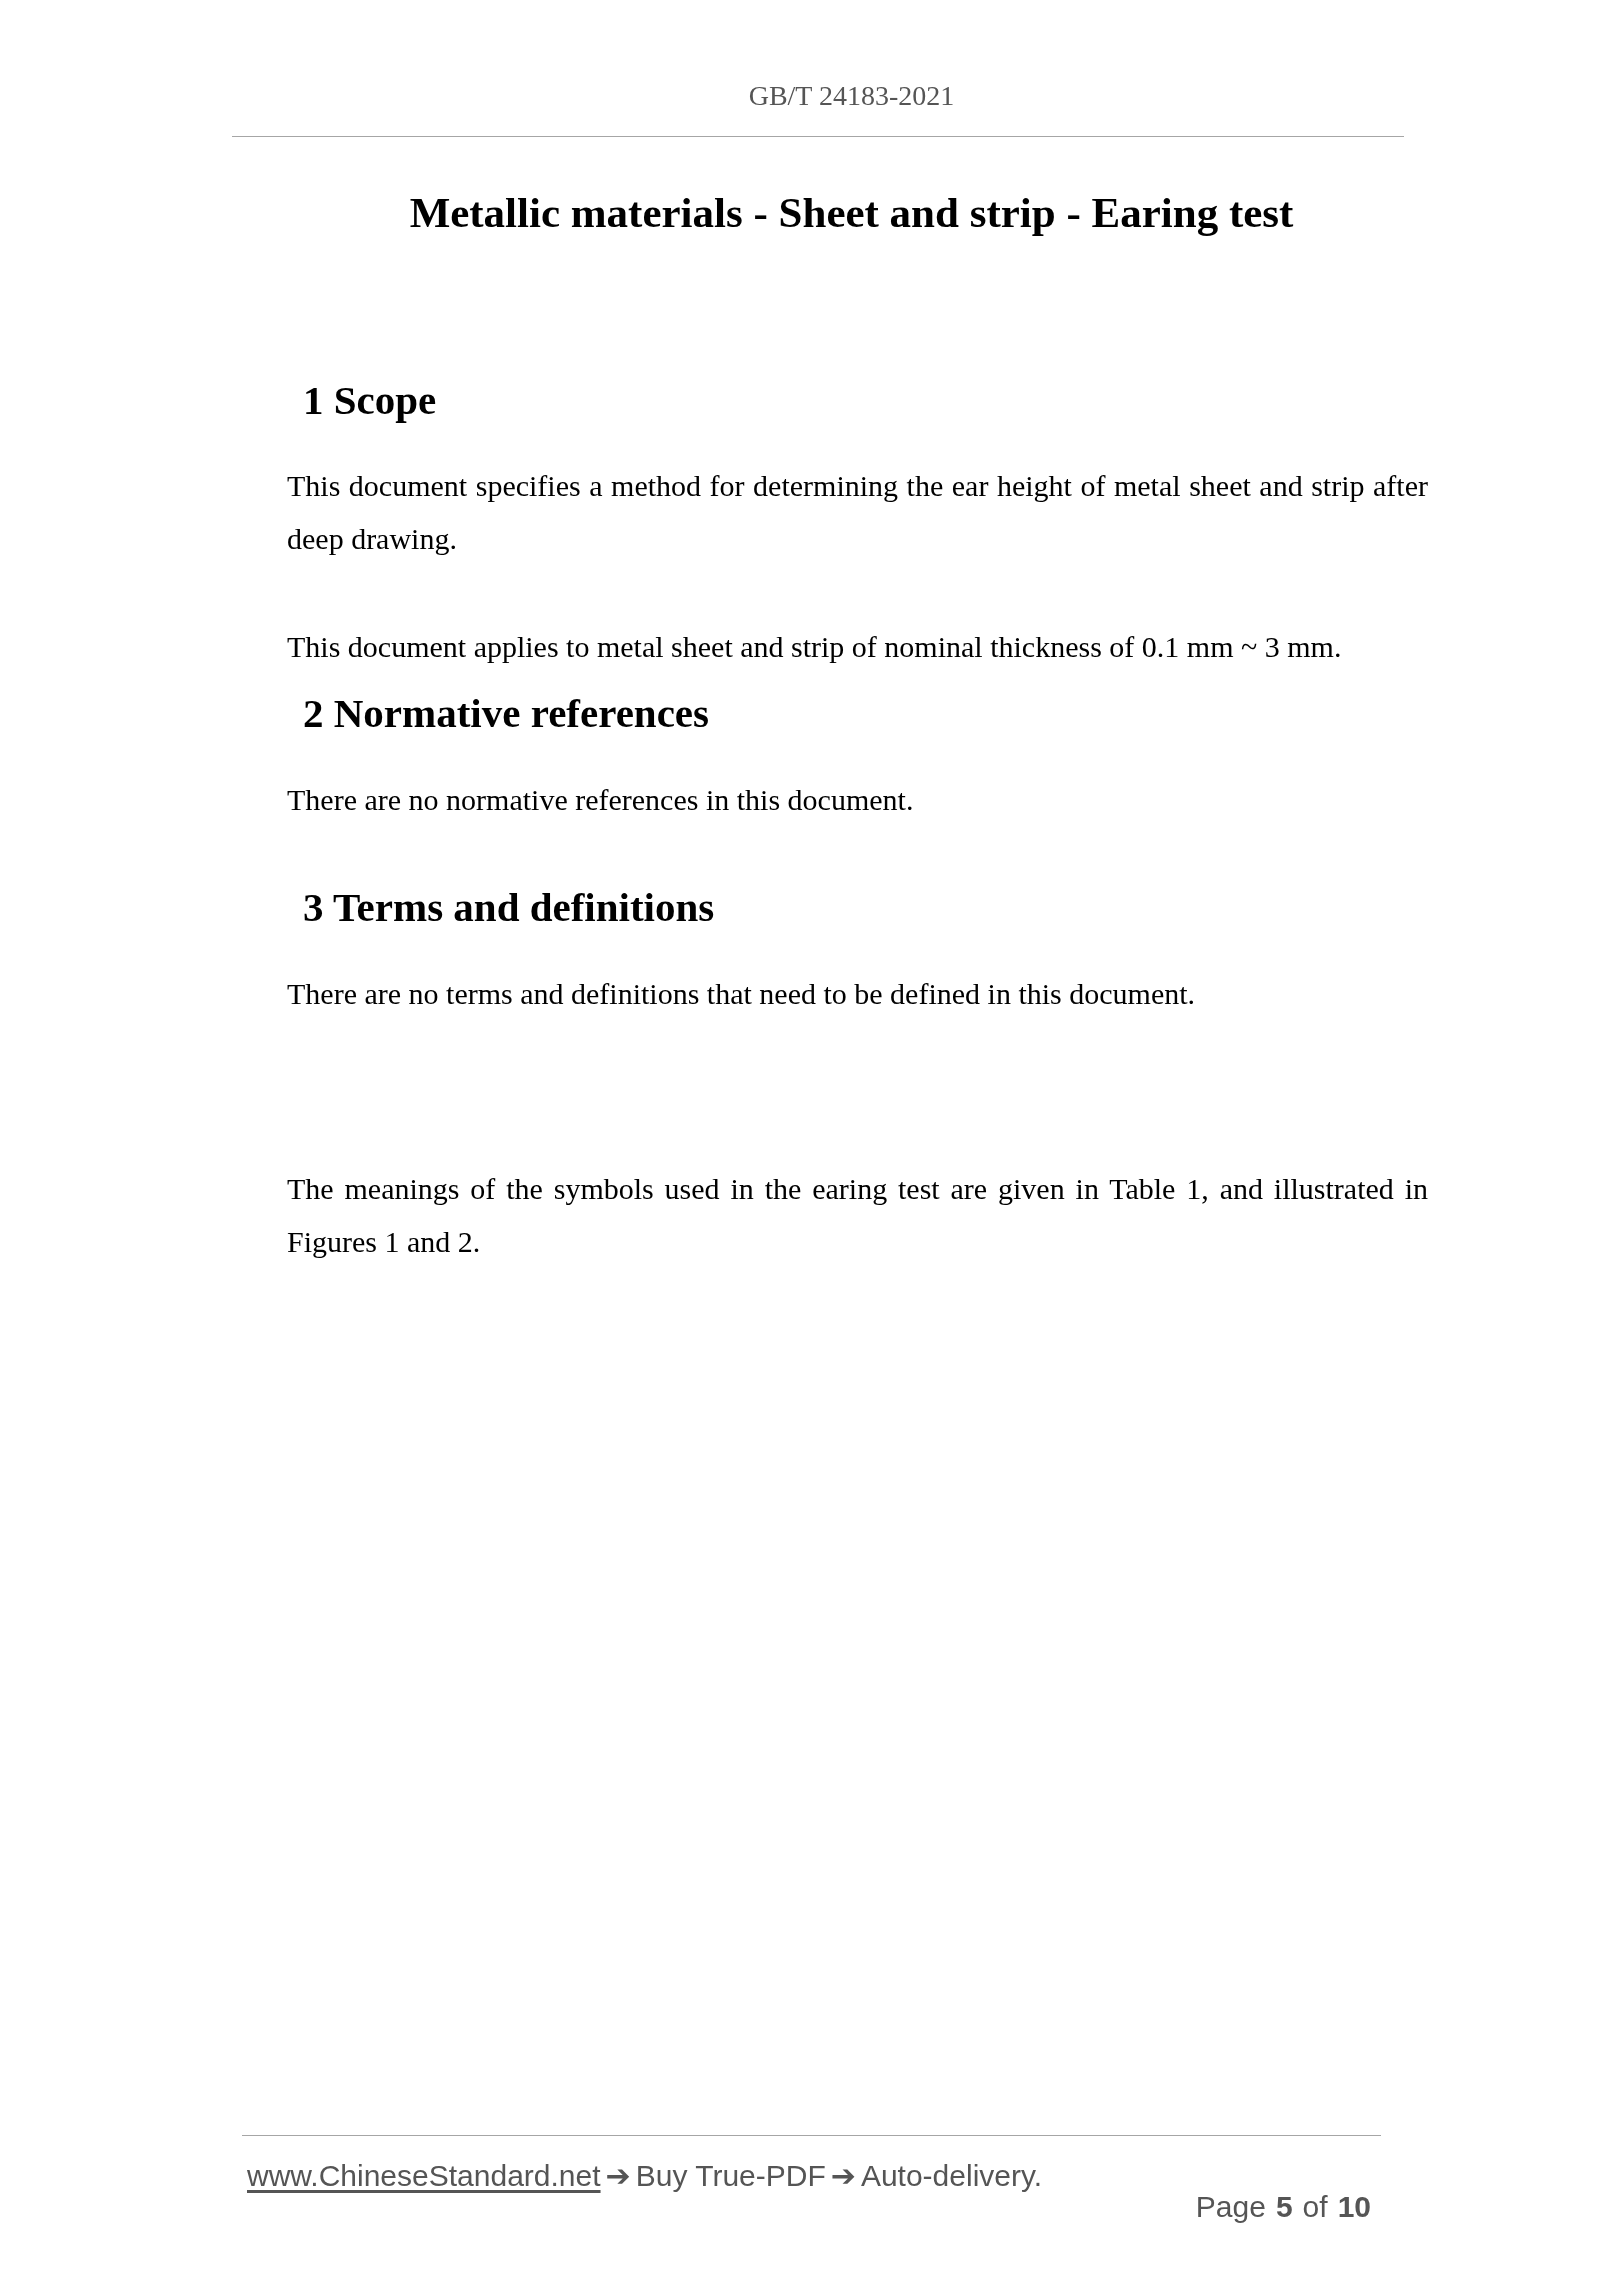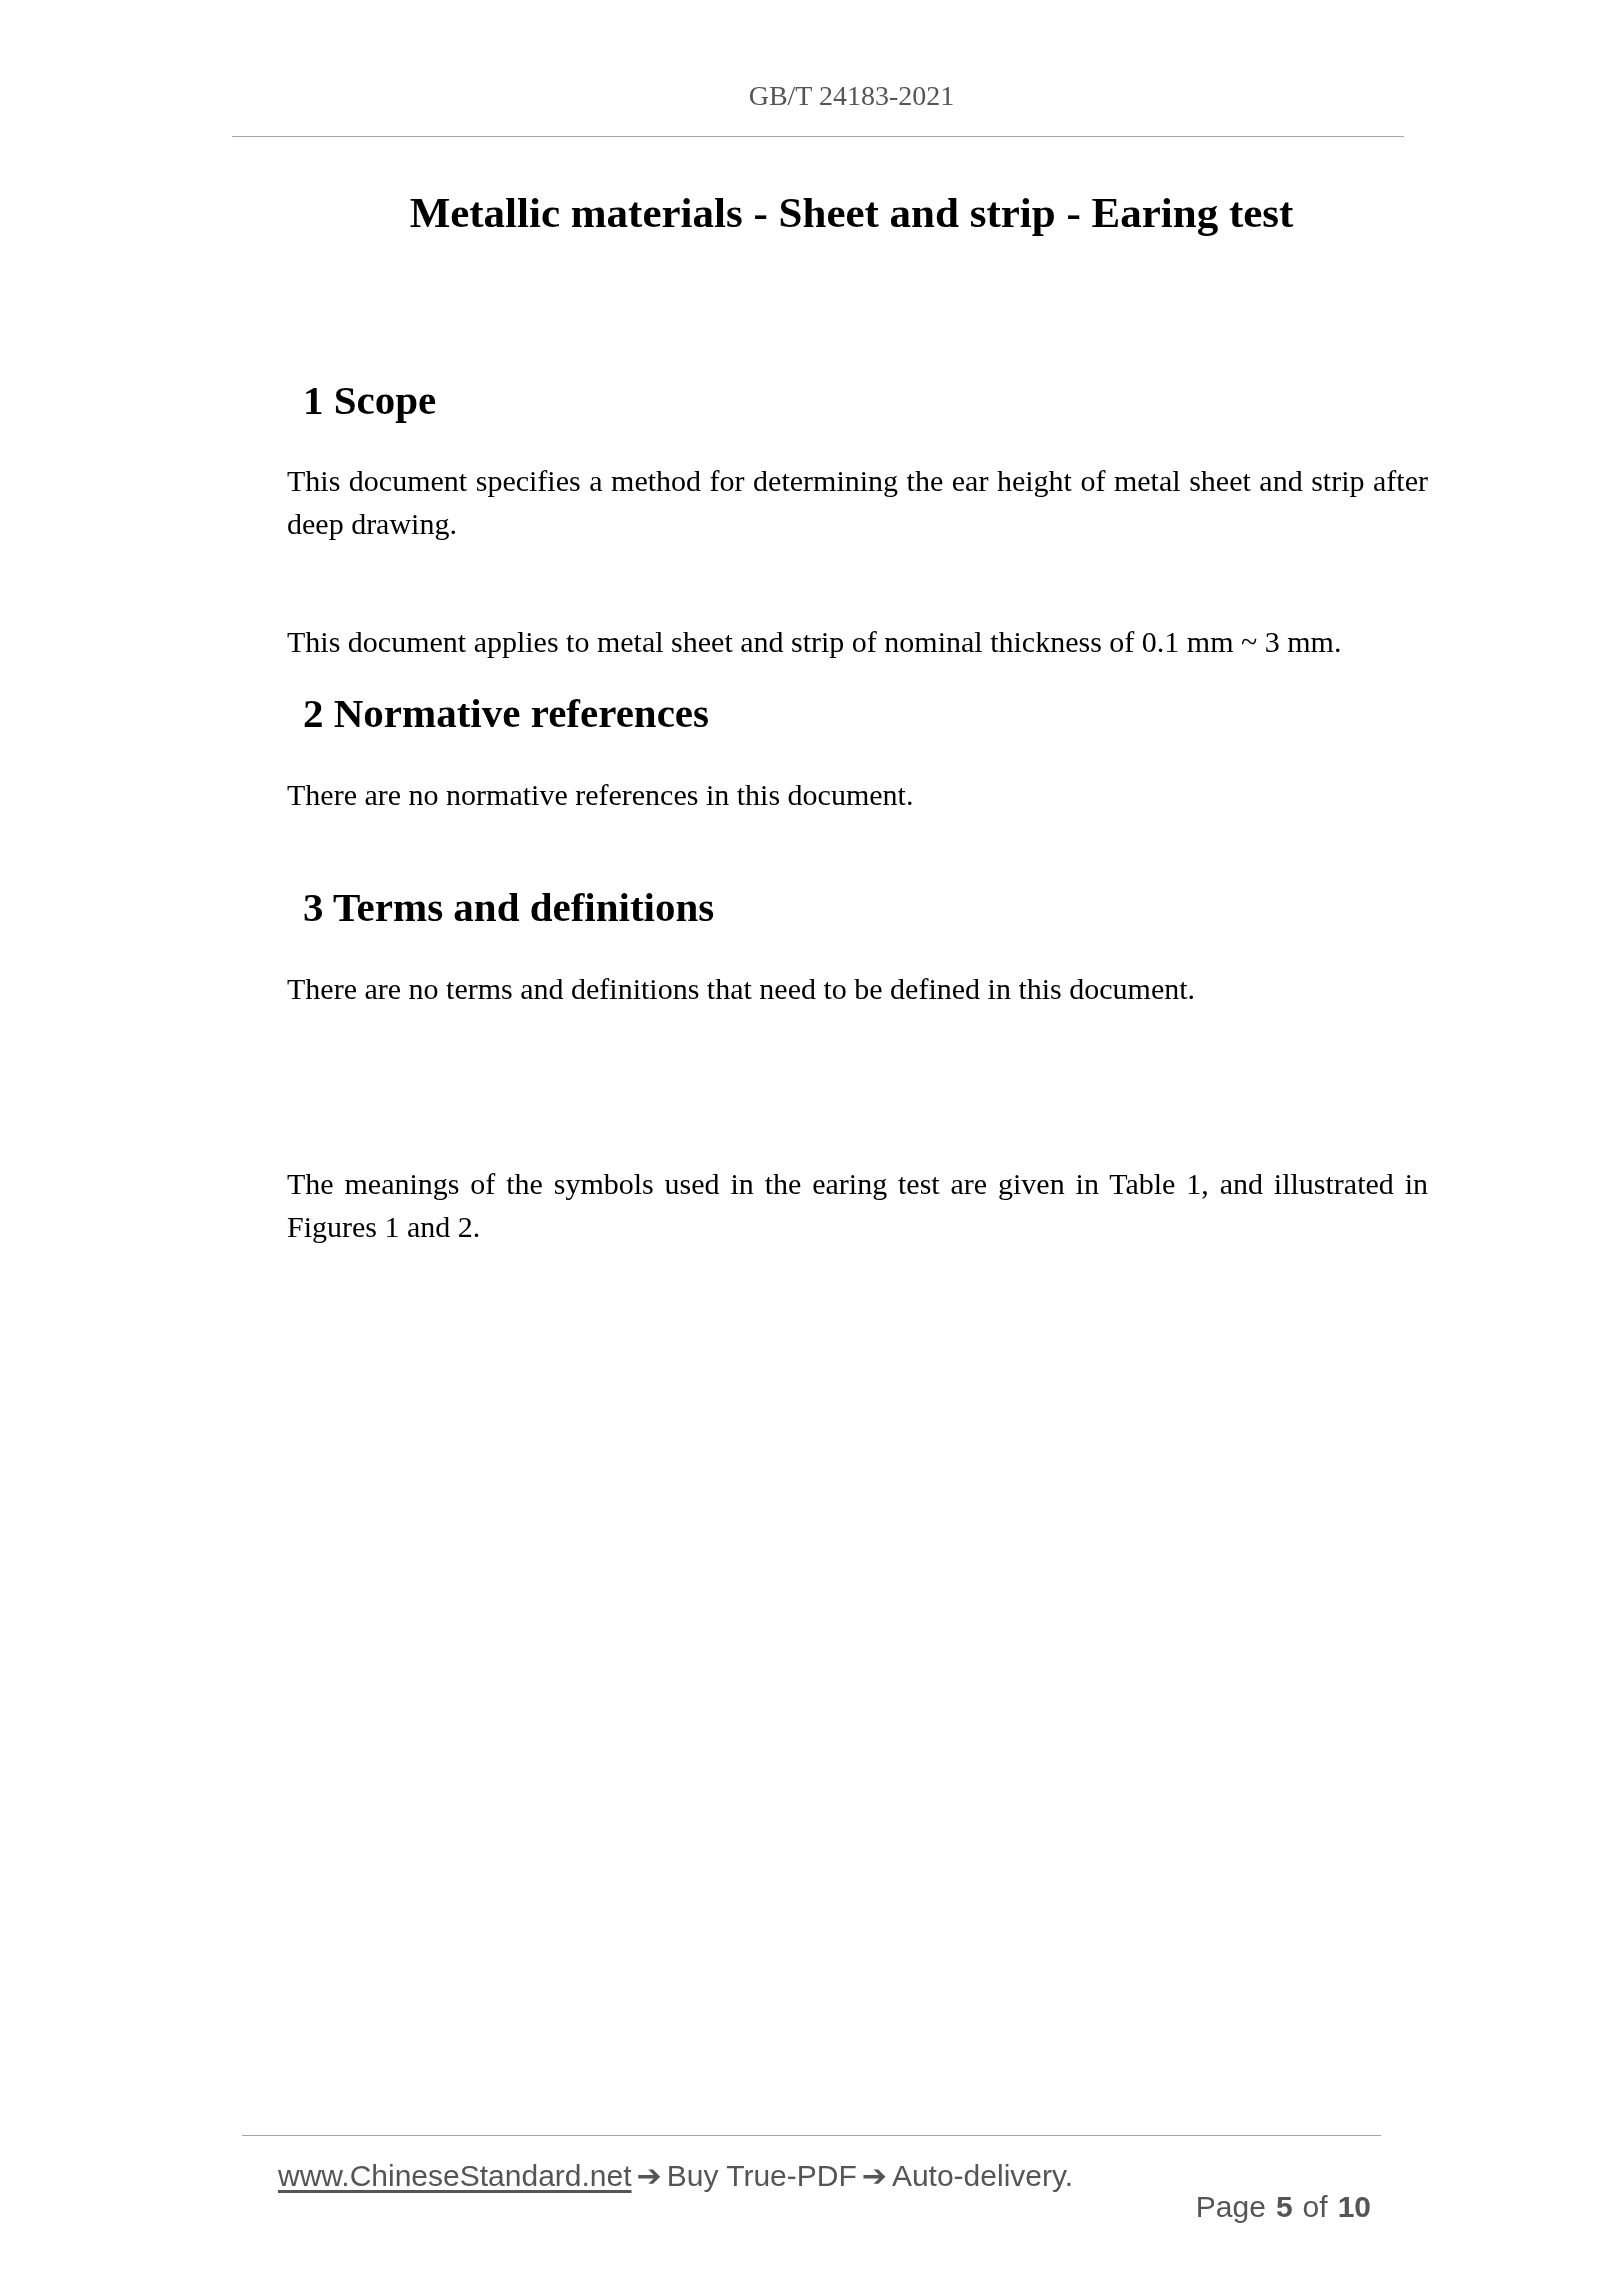--- a/index.html
+++ b/index.html
@@ -19,34 +19,34 @@
   .doc-title {
     position: absolute; top: 188px; left: 0; width: 1623px;
     text-align: center; font-size: 43px; font-weight: bold; color: #000;
     margin: 0;
   }
   .h1 {
     position: absolute; left: 247px; font-size: 41px; font-weight: bold; color: #000; margin: 16px;
     white-space: nowrap;
   }
   .para {
-    position: absolute; left: 247px; width: 1141px; font-size: 30px; line-height: 43px;
+    position: absolute; left: 247px; width: 1141px; font-size: 30px; line-height: 53px;
     color: #000; margin: 0; text-align: justify;
   }
   .para.single { white-space: nowrap; }
 
   .footer-rule {
     position: absolute; top: 2135px; left: 242px; width: 1139px; height: 0;
     border-top: 1.7px solid #a6a6a6;
   }
   .footer {
     position: absolute; top: 2158px; left: 247px; width: 1134px; height: 40px;
     font-size: 30px; color: #555555;
   }
-  .footer .left { position: absolute; left: 0; top: 0; white-space: nowrap; margin-left: 31px; }
+  .footer .left { position: absolute; left: 0; top: 0; white-space: nowrap; }
   .footer .right { position: absolute; right: 10px; top: 0; white-space: nowrap; margin-top: 32px; }
   .footer a { color: #555555; text-decoration: underline; text-underline-offset: 4.2px; }
   .footer .arrow { display: inline-block; margin: 0 5px; }
   .footer .num { font-weight: bold; }
   .footer .gap { display: inline-block; width: 10px; }
 </style>
 </head>
 <body>
 
 <div class="page">

